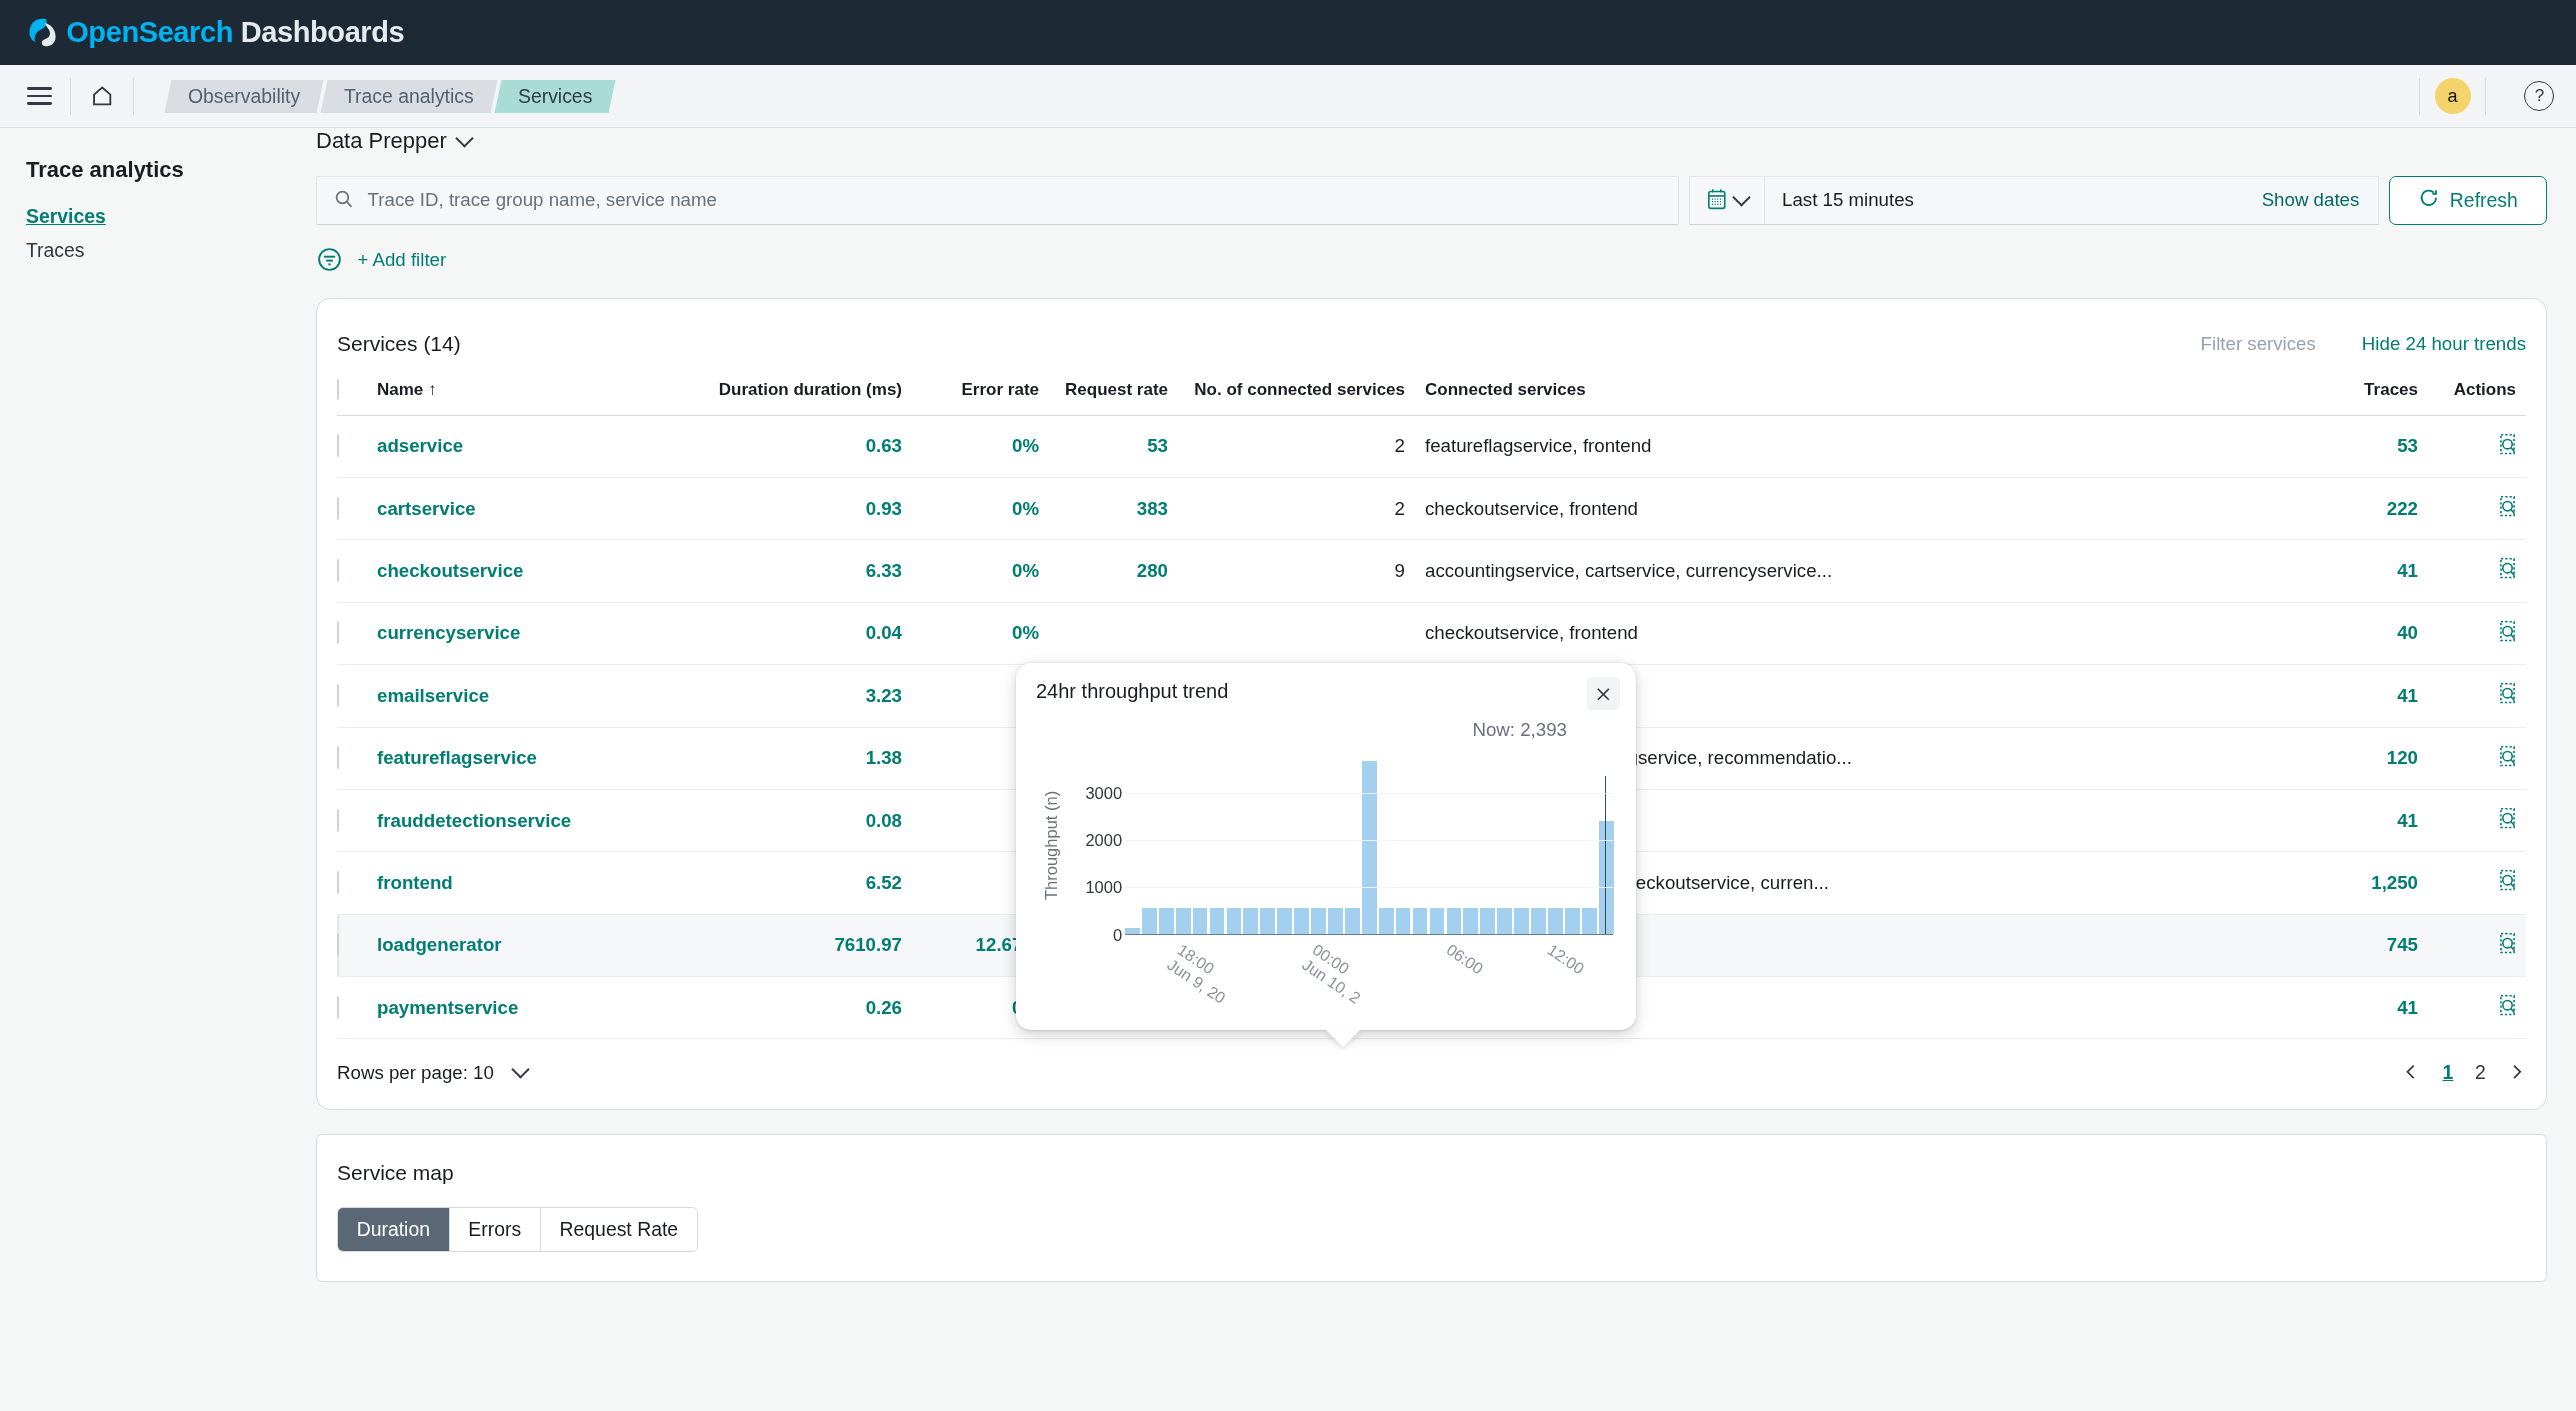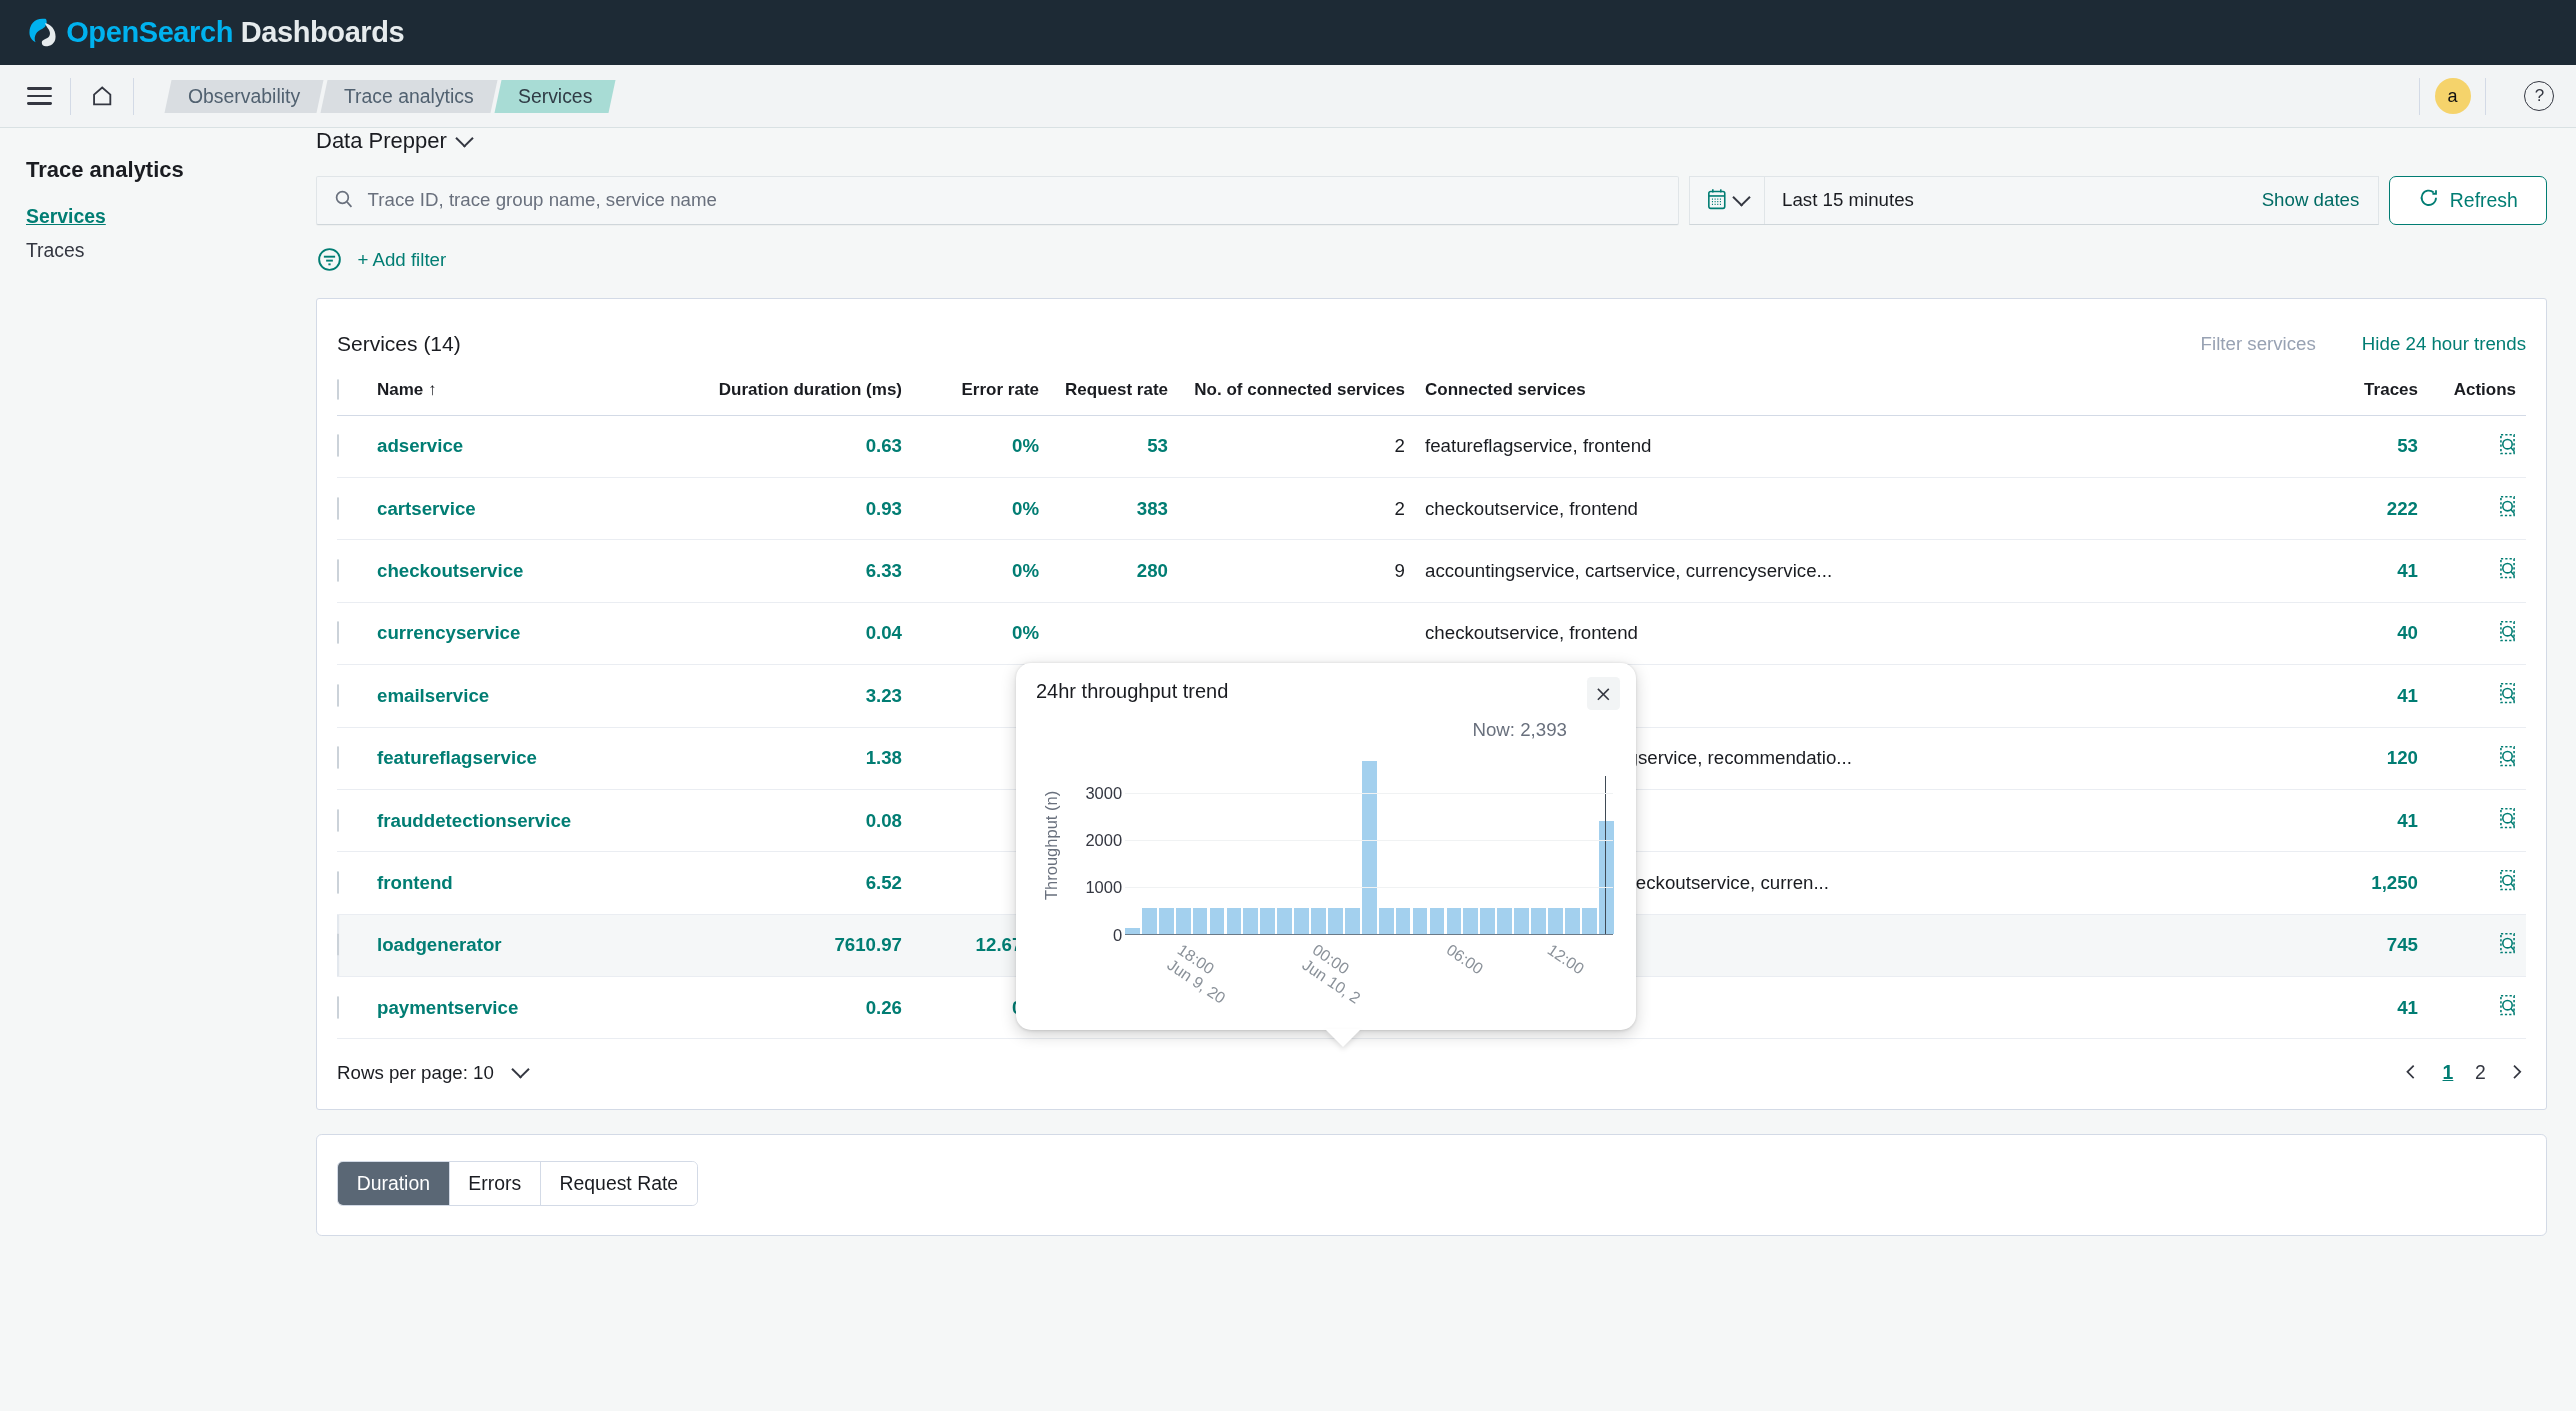--- a/index.html
+++ b/index.html
@@ -98,21 +98,21 @@
     display:flex; align-items:center; justify-content:center; gap:10px; cursor:pointer;
   }
 
   .filterrow { display:flex; align-items:center; gap:14.4px; margin-top: 21.6px; }
   .filter-glyph { width:27px; height:27px; }
   .addfilter { font-size:18.7px; color:#017d73; cursor:pointer; }
 
   
   .panel {
     margin-top: 24.4px; background:#fff; border:0.7px solid #d3dae6;
-    border-radius: 3px; padding: 21.6px 20px 0 20px;
+    border-radius: 14px; padding: 21.6px 20px 0 20px;
   }
   .panel-head { display:flex; align-items:center; justify-content:space-between; height: 47px; }
   .panel-title { font-size:21px; color:#1a1c21; }
   .panel-title .cnt { color:#1a1c21; }
   .panel-actions { display:flex; align-items:center; gap: 46px; }
   .filter-services { font-size:18.7px; color:#98a2b3; cursor:pointer; }
   .hide-trends { font-size:18.7px; color:#017d73; cursor:pointer; }
 
   table { width:100%; border-collapse: collapse; table-layout: fixed; }
   thead th {
@@ -515,20 +515,21 @@
         <span class="arrow">
           <svg width="18.7" height="21.6" viewBox="0 0 24 24" fill="none" stroke="#343741" stroke-width="2.2">
             <polyline points="9,4 17,12 9,20"></polyline>
           </svg>
         </span>
       </div>
     </div>
   </div>
 
   <div class="panel2">
+    <div class="map-title">Service map</div>
     <div class="seg">
       <div class="on">Duration</div>
       <div>Errors</div>
       <div>Request Rate</div>
     </div>
   </div>
 </div>
 
 <div class="popup">
   <div class="popup-title">24hr throughput trend</div>

